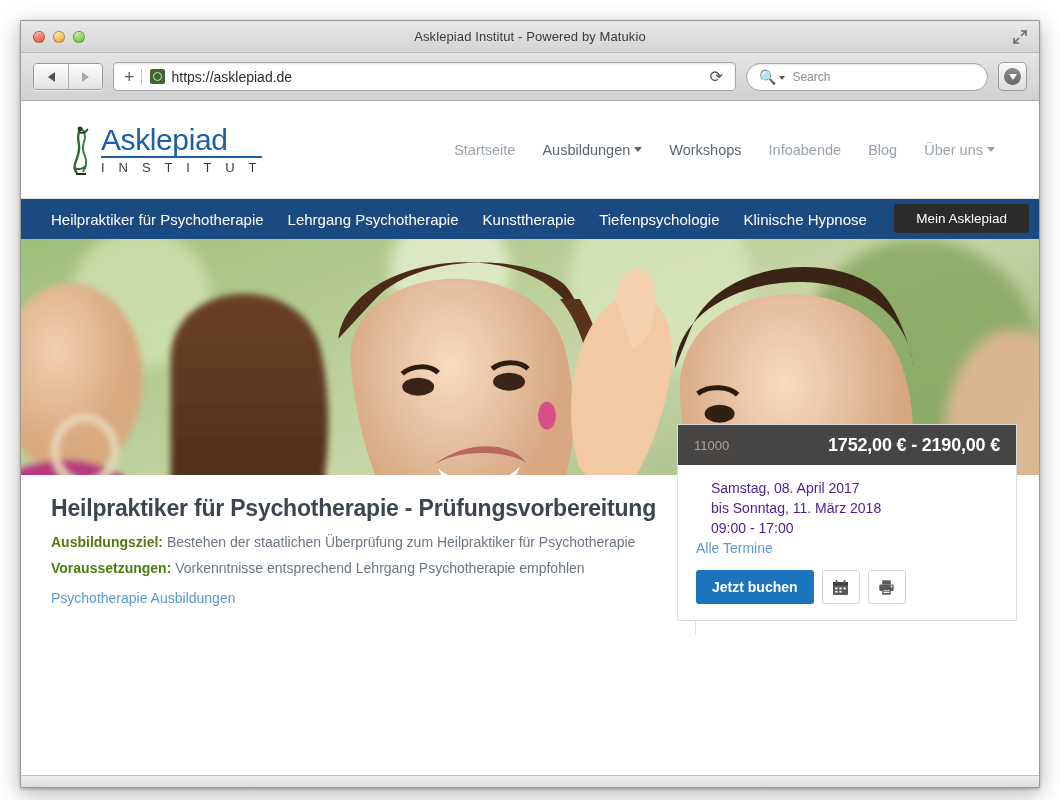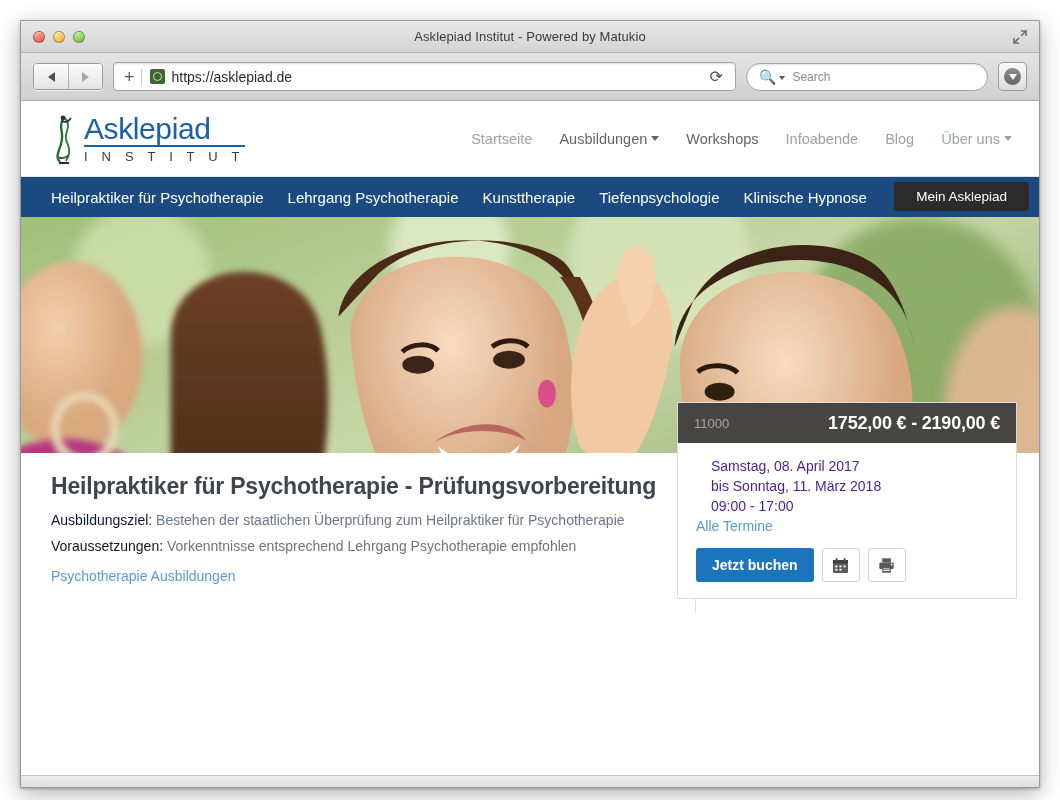--- a/index.html
+++ b/index.html
@@ -164,26 +164,26 @@
   
   .viewport {
     position: relative;
     height: 674px;
     background: #fff;
     overflow: hidden;
   }
 
   
   .site-header {
-    height: 76px;
+    height: 98px;
     background: #fff;
     border-bottom: 1px solid #e2e2e2;
     display: flex;
     align-items: center;
-    padding: 0 27px;
+    padding: 0 44px;
   }
 
   .logo { display: flex; align-items: center; gap: 2px; }
   .logo-mark { width: 34px; height: 52px; flex: none; }
   .logo-text { line-height: 1; }
   .logo-name {
     font-size: 30px;
     color: #1a5fa8;
     font-weight: 400;
     letter-spacing: -0.4px;
@@ -270,21 +270,21 @@
     background: #fff;
   }
   .course-title {
     font-size: 23px;
     color: #3c4651;
     font-weight: 600;
     letter-spacing: -0.2px;
     margin-bottom: 12px;
   }
   .course-line { font-size: 14px; color:#6b7683; margin-bottom: 9px; line-height:1.2; }
-  .course-line b { color:#0f172a; font-weight:400; }
+  .course-line b { color:#4d7c0f; font-weight:700; }
   .course-link {
     font-size: 14px; color:#5a9ad4; cursor:pointer; display:inline-block; margin-top:4px;
   }
 
   
   .panel {
     position: absolute;
     right: 22px;
     bottom: 14px;
     width: 340px;

